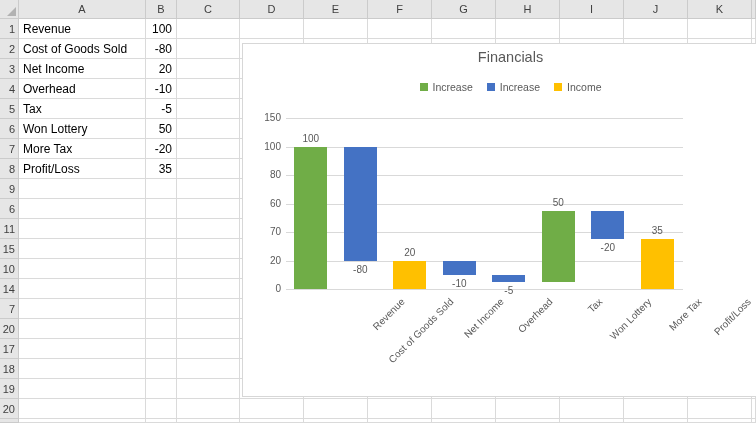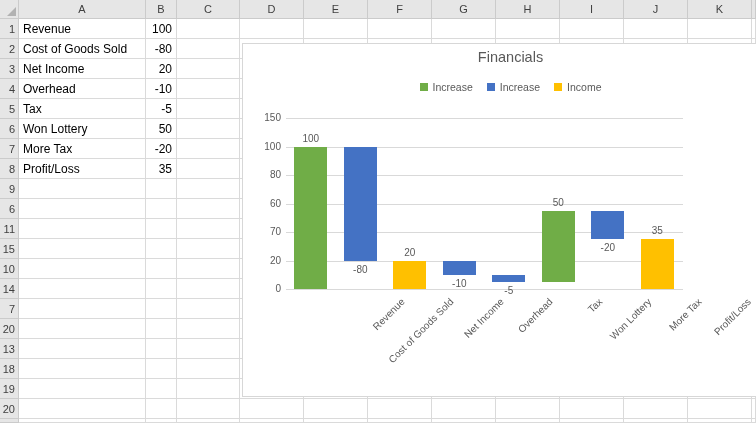--- a/index.html
+++ b/index.html
@@ -286,21 +286,21 @@
     <div class="cell"></div>
     <div class="cell"></div>
     <div class="cell"></div>
     <div class="cell"></div>
     <div class="cell"></div>
     <div class="cell"></div>
     <div class="cell"></div>
     <div class="cell"></div>
     <div class="cell"></div>
     <div class="cell"></div>
-    <div class="hdr rowhdr">13</div>
+    <div class="hdr rowhdr">17</div>
     <div class="cell"></div>
     <div class="cell"></div>
     <div class="cell"></div>
     <div class="cell"></div>
     <div class="cell"></div>
     <div class="cell"></div>
     <div class="cell"></div>
     <div class="cell"></div>
     <div class="cell"></div>
     <div class="cell"></div>

